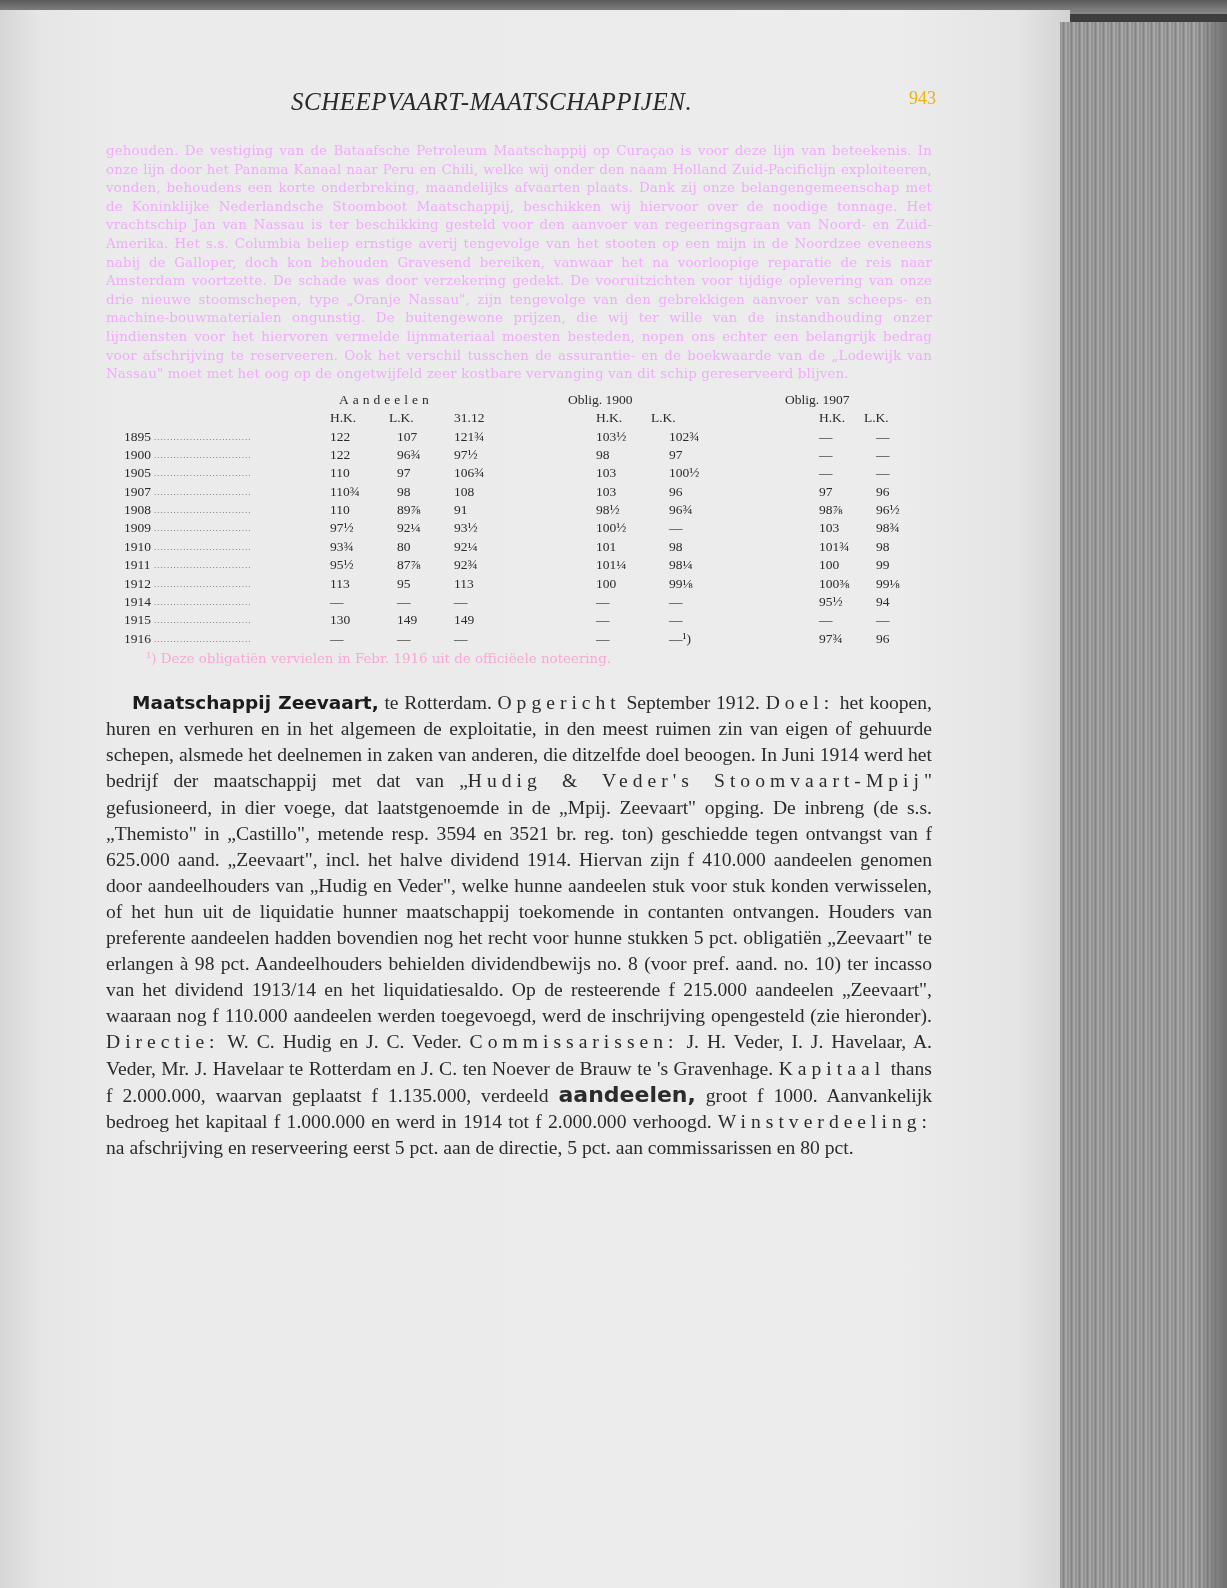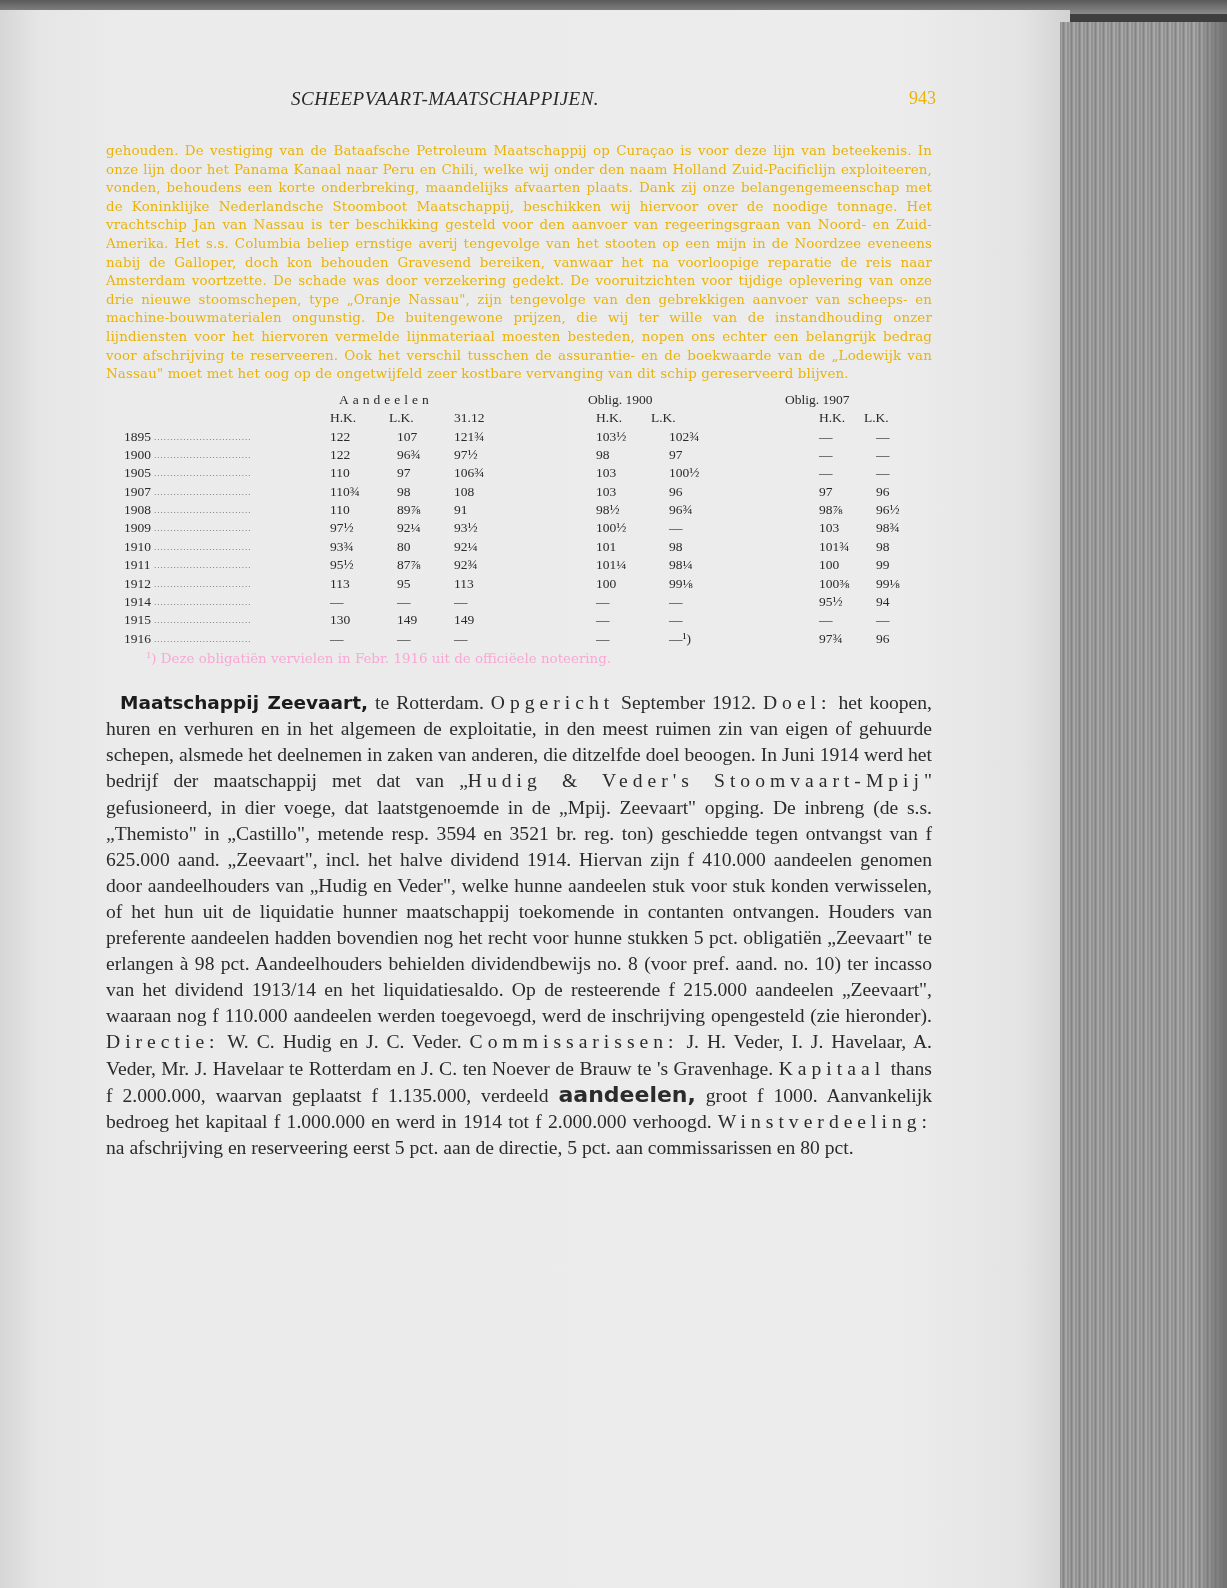--- a/index.html
+++ b/index.html
@@ -23,31 +23,31 @@
   }
   .page-edges::after {
     content: ""; position: absolute; right: 0; top: 0; width: 30px; height: 100%;
     background: linear-gradient(90deg, rgba(120,120,120,0), #707070);
   }
   .content { position: absolute; left: 106px; top: 88px; width: 826px; }
   .running-head { position: relative; height: 32px; }
   .running-title {
     position: absolute; left: 185px; top: 0;
     font-family: "Liberation Serif", serif; font-style: italic;
-    font-size: 19px; letter-spacing: 0.5px; color: #2a2a2a;
+    font-size: 25px; letter-spacing: 0.5px; color: #2a2a2a;
   }
   .page-number {
     position: absolute; right: -4px; top: 0;
     font-family: "Liberation Serif", serif; font-size: 18px; color: #eab308;
   }
   .para-small {
     margin-top: 22px;
     font-family: "DejaVu Serif", serif;
     font-size: 13.4px; line-height: 18.6px;
-    text-align: justify; color: #eab308;
+    text-align: justify; color: #f0abfc;
     letter-spacing: 0.15px;
   }
   .table {
     margin-top: 8px; position: relative;
     font-family: "Liberation Serif", serif; font-size: 13.5px; color: #2a2a2a;
   }
   .trow { position: relative; height: 18.4px; white-space: nowrap; }
   .trow span { position: absolute; top: 0; }
   .year { left: 18px; }
   .dots { left: 48px; width: 140px; overflow: hidden; letter-spacing: 1px; font-size: 9px; top: 3px !important; color:#555; }
@@ -59,21 +59,21 @@
     margin-top: 2px; padding-left: 40px;
     font-family: "DejaVu Serif", serif; font-size: 13.4px; color: #f9a8d4;
   }
   .para-large {
     margin-top: 24px;
     font-family: "Liberation Serif", serif;
     font-size: 19.6px; line-height: 26.1px;
     text-align: justify; color: #2b2b2b;
     text-indent: 14px;
   }
-  .company { font-family: "DejaVu Sans", sans-serif; font-weight: bold; font-size: 18.5px; color:#1c1c1c; }
+  .company { font-family: "DejaVu Sans", sans-serif; font-weight: bold; font-size: 18.5px; color:#1c1c1c;margin-left:12px; }
   .spaced { letter-spacing: 5px; }
   .bold-sans { font-family: "DejaVu Sans", sans-serif; font-weight: bold; font-size: 22px; }
 </style>
 </head>
 <body>
 
 <div class="top-band"></div>
 <div class="page"></div>
 <div class="page-edges"></div>
 
@@ -81,21 +81,21 @@
   <div class="running-head">
     <span class="running-title">SCHEEPVAART-MAATSCHAPPIJEN.</span>
     <span class="page-number">943</span>
   </div>
 
   <div class="para-small">gehouden. De vestiging van de Bataafsche Petroleum Maatschappij op Curaçao is voor deze lijn van beteekenis. In onze lijn door het Panama Kanaal naar Peru en Chili, welke wij onder den naam Holland Zuid-Pacificlijn exploiteeren, vonden, behoudens een korte onderbreking, maandelijks afvaarten plaats. Dank zij onze belangengemeenschap met de Koninklijke Nederlandsche Stoomboot Maatschappij, beschikken wij hiervoor over de noodige tonnage. Het vrachtschip Jan van Nassau is ter beschikking gesteld voor den aanvoer van regeeringsgraan van Noord- en Zuid-Amerika. Het s.s. Columbia beliep ernstige averij tengevolge van het stooten op een mijn in de Noordzee eveneens nabij de Galloper, doch kon behouden Gravesend bereiken, vanwaar het na voorloopige reparatie de reis naar Amsterdam voortzette. De schade was door verzekering gedekt. De vooruitzichten voor tijdige oplevering van onze drie nieuwe stoomschepen, type „Oranje Nassau", zijn tengevolge van den gebrekkigen aanvoer van scheeps- en machine-bouwmaterialen ongunstig. De buitengewone prijzen, die wij ter wille van de instandhouding onzer lijndiensten voor het hiervoren vermelde lijnmateriaal moesten besteden, nopen ons echter een belangrijk bedrag voor afschrijving te reserveeren. Ook het verschil tusschen de assurantie- en de boekwaarde van de „Lodewijk van Nassau" moet met het oog op de ongetwijfeld zeer kostbare vervanging van dit schip gereserveerd blijven.</div>
 
   <div class="table">
     <div class="trow">
       <span class="hdr-group" style="left:233px">Aandeelen</span>
-      <span style="left:482px">Oblig. 1900</span>
+      <span style="left:462px">Oblig. 1900</span>
       <span style="left:679px">Oblig. 1907</span>
     </div>
     <div class="trow">
       <span class="c1">H.K.</span>
       <span class="c2" style="left:283px">L.K.</span>
       <span class="c3">31.12</span>
       <span class="c4">H.K.</span>
       <span class="c5" style="left:545px">L.K.</span>
       <span class="c6">H.K.</span>
       <span class="c7" style="left:758px">L.K.</span>

